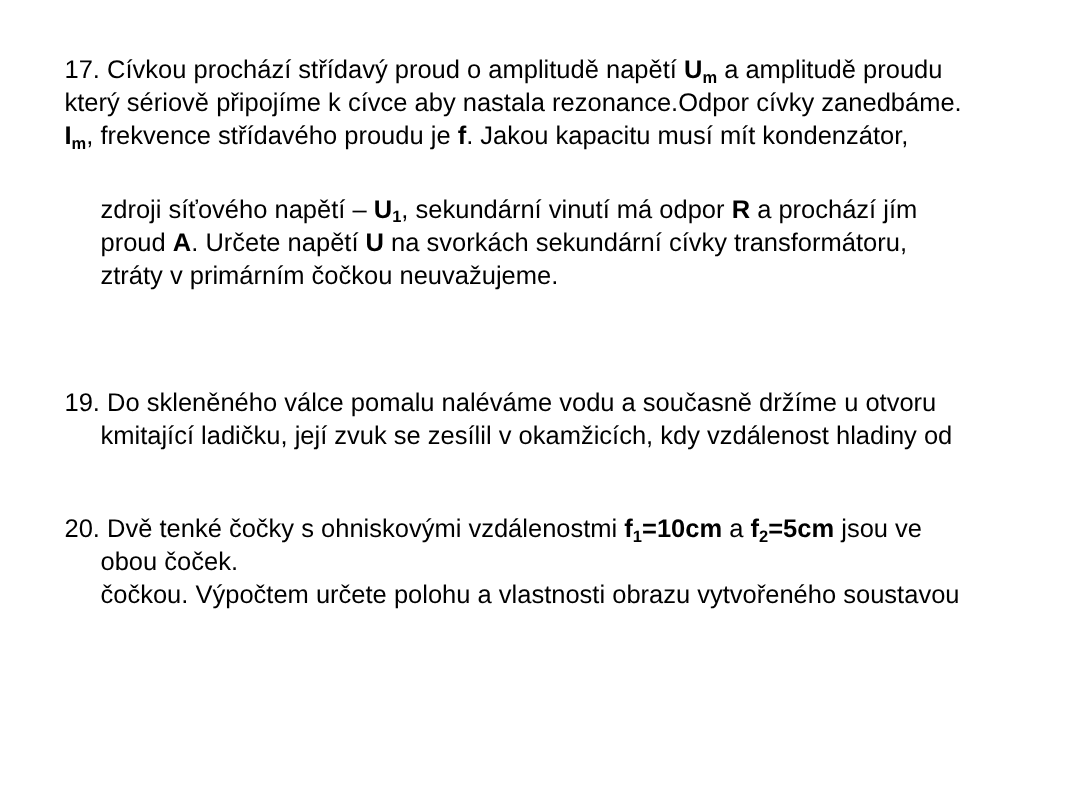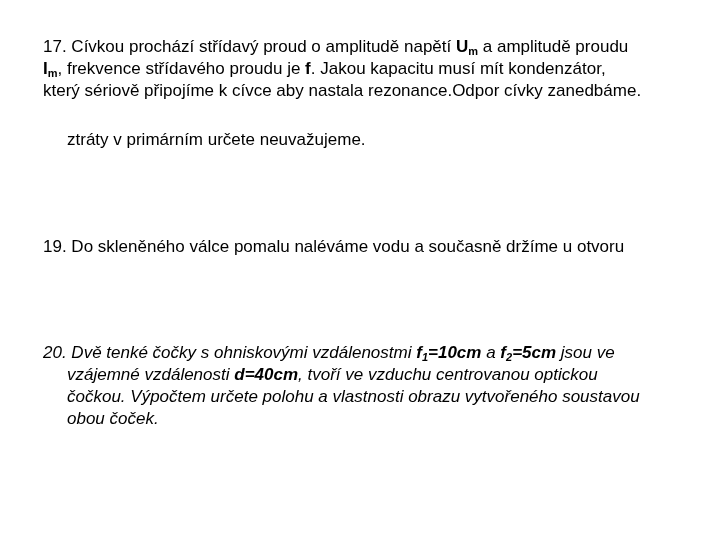--- a/index.html
+++ b/index.html
@@ -15,27 +15,29 @@
   .line { display:block; white-space:nowrap; }
   .indent { padding-left:24px; }
   b { font-weight:bold;text-align:center; }
   sub { font-size:11px; vertical-align:-3px; line-height:0; }
 </style>
 </head>
 <body>
 
 <div class="problem" id="p0" style="top: 36px;">
     <span class="line">17. Cívkou prochází střídavý proud o amplitudě napětí <b>U<sub>m</sub></b> a amplitudě proudu</span>
+    <span class="line">který sériově připojíme k cívce aby nastala rezonance.Odpor cívky zanedbáme.</span>
     <span class="line"><b>I<sub>m</sub></b>, frekvence střídavého proudu je <b>f</b>. Jakou kapacitu musí mít kondenzátor,</span>
-    <span class="line">který sériově připojíme k cívce aby nastala rezonance.Odpor cívky zanedbáme.</span>
   </div>
 <div class="problem" id="p1" style="top: 129px;">
-    <span class="line indent">ztráty v primárním určete neuvažujeme.</span>
+    <span class="line indent">zdroji síťového napětí – <b>U<sub>1</sub></b>, sekundární vinutí má odpor <b>R</b> a prochází jím</span>
+    <span class="line indent">proud <b>A</b>. Určete napětí <b>U</b> na svorkách sekundární cívky transformátoru,</span>
+    <span class="line indent">ztráty v primárním čočkou neuvažujeme.</span>
   </div>
-<div class="problem" id="p2" style="top: 236px;">
+<div class="problem" id="p2" style="top: 258px;">
     <span class="line">19. Do skleněného válce pomalu naléváme vodu a současně držíme u otvoru</span>
+    <span class="line indent">kmitající ladičku, její zvuk se zesílil v okamžicích, kdy vzdálenost hladiny od</span>
   </div>
-<div class="problem" id="p3" style="top: 342px; font-style: italic;">
+<div class="problem" id="p3" style="top: 342px;">
     <span class="line">20. Dvě tenké čočky s ohniskovými vzdálenostmi <b>f<sub>1</sub>=10cm</b> a <b>f<sub>2</sub>=5cm</b> jsou ve</span>
-    <span class="line indent">vzájemné vzdálenosti <b>d=40cm</b>, tvoří ve vzduchu centrovanou optickou</span>
+    <span class="line indent">obou čoček.</span>
     <span class="line indent">čočkou. Výpočtem určete polohu a vlastnosti obrazu vytvořeného soustavou</span>
-    <span class="line indent">obou čoček.</span>
   </div>
 
 </body></html>

